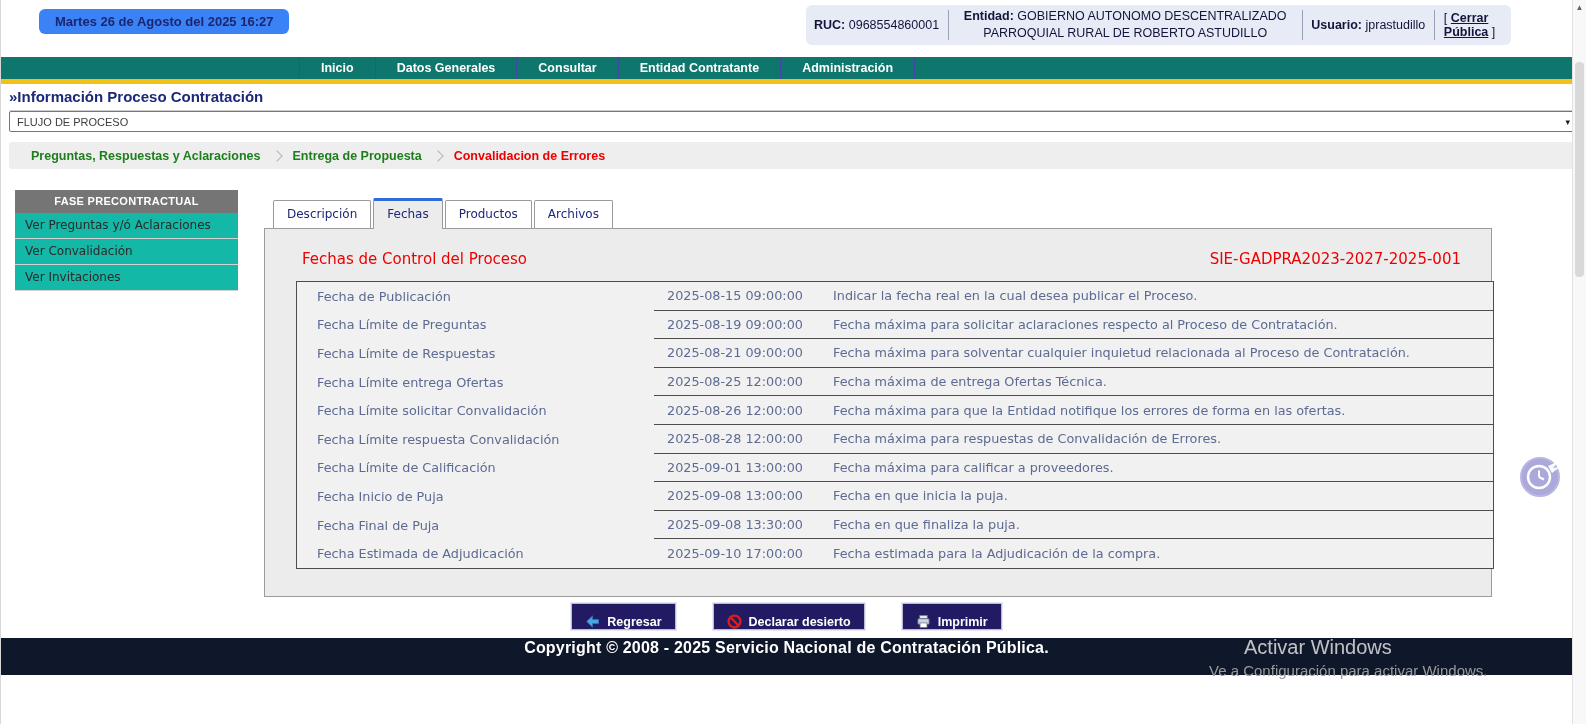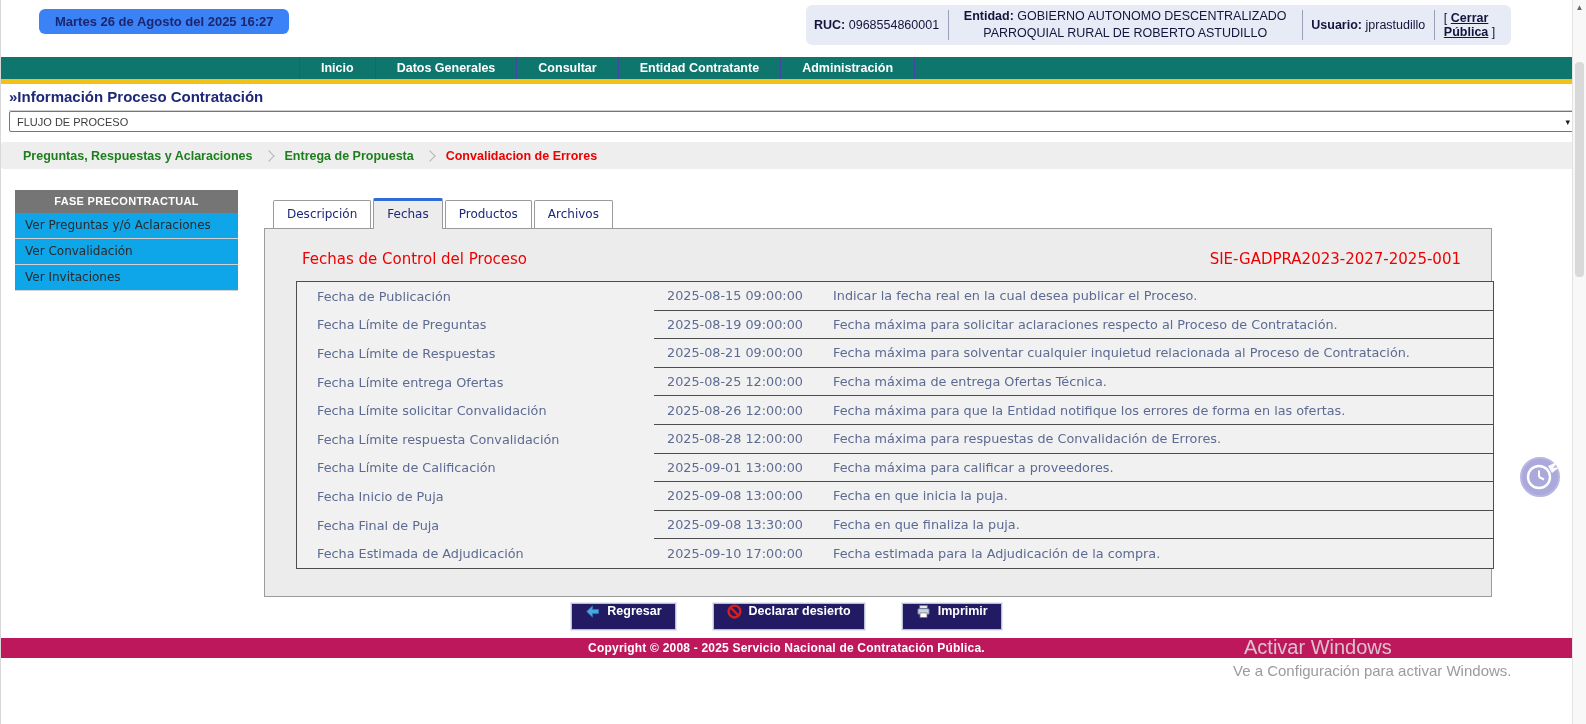--- a/index.html
+++ b/index.html
@@ -24,32 +24,32 @@
   .nav-item:last-child{border-right:1px solid #4545a5;}
   .yellow-strip{position:absolute;left:0;right:14px;top:79px;height:5px;background:#f3c117;}
   
   .page-title{position:absolute;left:8px;right:10px;top:88px;font-size:15px;font-weight:bold;
         color:#1d2878;padding-bottom:5px;border-bottom:1px solid #cfcfcf;}
   .flujo-select{position:absolute;left:8px;right:10px;top:111px;height:21px;background:#fff;
         border:1px solid #767676;border-radius:2px;display:flex;align-items:center;
         font-size:11px;color:#3c3c3c;padding-left:7px;box-sizing:border-box;cursor:pointer;}
   .select-arrow{margin-left:auto;margin-right:5px;font-size:9px;color:#1a1a1a;}
   
-  .breadcrumb{position:absolute;left:0;right:10px;top:142px;height:27px;background:#eeeeee;
+  .breadcrumb{position:absolute;left:8px;right:10px;top:142px;height:27px;background:#eeeeee;
         border-radius:3px;display:flex;align-items:center;padding-left:22px;font-size:12.5px;}
   .crumb{cursor:pointer;}
   .crumb-done{color:#1e7e1e;font-weight:600;}
   .crumb-current{color:#ee0000;font-weight:bold;}
   .crumb-sep{display:inline-block;width:7px;height:7px;border-top:1px solid #b5b5b5;
         border-right:1px solid #b5b5b5;transform:rotate(45deg);margin:0 12px 0 12px;}
   
   .sidebar{position:absolute;left:14px;top:190px;width:223px;}
   .sidebar-header{height:23px;line-height:23px;background:#757575;color:#fff;font-size:11px;
         font-weight:bold;text-align:center;letter-spacing:.3px;}
-  .sidebar-item{height:25px;line-height:25px;background:#0ea5e9;color:#2a2a2a;font-size:12px;
+  .sidebar-item{height:25px;line-height:25px;background:#14b8a6;color:#2a2a2a;font-size:12px;
         padding-left:10px;border-bottom:1px solid #d2d2d2;cursor:pointer;
         font-family:"DejaVu Sans",sans-serif;}
   
   .tabs{position:absolute;left:272px;top:197px;height:31px;display:flex;align-items:flex-end;z-index:3;}
   .tab{background:#fff;border:1px solid #9a9a9a;border-bottom:none;height:27px;line-height:27px;
         padding:0 13px;font-size:12px;color:#1d2878;border-radius:2px 2px 0 0;margin-right:2px;
         cursor:pointer;font-family:"DejaVu Sans",sans-serif;}
   .tab.active{background:#ececec;border-top:3px solid #2f6cd8;height:28px;line-height:26px;
         margin-bottom:-1px;}
   
@@ -62,28 +62,28 @@
         background:#f1f1f1;font-family:"DejaVu Sans",sans-serif;}
   .frow{display:flex;height:28.6px;}
   .frow>div{display:flex;align-items:center;font-size:12.8px;color:#5d6b92;box-sizing:border-box;}
   .c-label{width:357px;padding-left:20px;}
   .c-date{width:167px;padding-left:13px;}
   .c-desc{flex:1;padding-left:12px;}
   .frow:not(:last-child) .c-date,.frow:not(:last-child) .c-desc{border-bottom:1px solid #4d4d4d;}
   
   .actions{position:absolute;left:0;right:14px;top:603px;display:flex;justify-content:center;gap:37px;}
   .action-btn{height:27px;background:#221b64;color:#fff;font-weight:bold;font-size:12.5px;
-        display:inline-flex;align-items:flex-start;gap:7px;padding:0 13px;border:1px solid #b9bdd6;
+        display:inline-flex;align-items:flex-end;gap:7px;padding:0 13px;border:1px solid #b9bdd6;
         outline:1px solid #e8eaf2;cursor:pointer;font-family:"Liberation Sans",sans-serif;}
   .action-btn svg{display:block;}
   
-  .footer{position:absolute;left:0;right:14px;top:638px;height:20px;background:#be185d;color:#fff;
-        text-align:center;font-size:12px;font-weight:bold;line-height:20px;letter-spacing:.2px;}
+  .footer{position:absolute;left:0;right:14px;top:638px;height:37px;background:#0f172a;color:#fff;
+        text-align:center;font-size:16px;font-weight:bold;line-height:20px;letter-spacing:.2px;}
   .wm1{position:absolute;left:1243px;top:636px;font-size:20px;color:rgba(225,225,225,.85);z-index:5;}
-  .wm2{position:absolute;left:1208px;top:662px;font-size:15px;color:#9b9b9b;z-index:5;margin-left:24px;}
+  .wm2{position:absolute;left:1208px;top:662px;font-size:15px;color:#9b9b9b;z-index:5;}
   
   .clock-widget{position:absolute;left:1518px;top:454px;width:44px;height:44px;z-index:6;cursor:pointer;}
   
   .scrollbar{position:absolute;right:0;top:0;width:14px;height:724px;background:#f8f8f8;
         border-left:1px solid #e2e2e2;box-sizing:border-box;z-index:7;}
   .sb-arrow{position:absolute;top:3px;left:0;width:100%;text-align:center;font-size:8px;color:#666;}
   .sb-thumb{position:absolute;top:62px;left:2px;width:9px;height:215px;background:#d9d9d9;
         border-radius:4px;cursor:pointer;}
 </style>
 </head>

